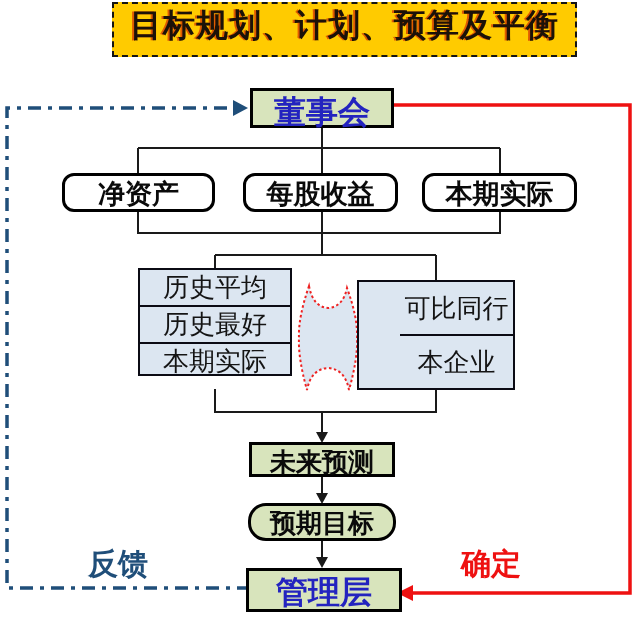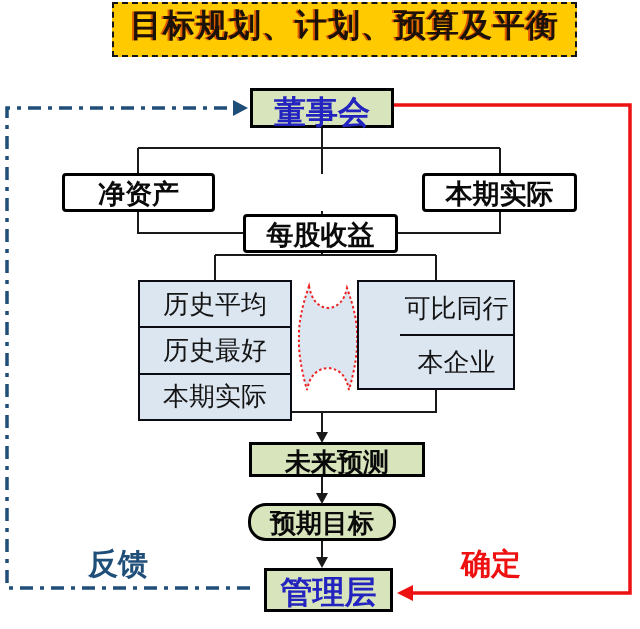--- a/index.html
+++ b/index.html
@@ -13,39 +13,39 @@
     left:112px;top:2px;width:465px;height:55px;
     background:#FFCB00;border:2px dashed #141414;
   }
   .banner .t{
     font-size:32px;font-weight:bold;color:#1c1208;letter-spacing:1px;
     text-shadow:-2px 0 0 rgba(196,0,0,0.55);white-space:nowrap;
   }
   .green{background:#D8E4BC;border:3px solid #000;}
   .blueText{color:#2323BF;font-weight:bold;font-size:32px;}
   .board{left:250px;top:88px;width:144px;height:40px;}
-  .mgmt{left:264px;top:568px;width:129px;height:44px;font-family:Liberation Serif, serif;}
+  .mgmt{left:246px;top:568px;width:156px;height:44px;font-family:Liberation Serif, serif;}
   .metric{
-    top:173px;height:39px;background:#fff;border:3px solid #000;border-radius:4px;
+    top:173px;height:39px;background:#fff;border:3px solid #000;border-radius:12px;
     font-weight:bold;font-size:27px;color:#0a0a0a;white-space:nowrap;
   }
   .m1{left:62px;width:153px;}
-  .m2{left:243px;width:155px;margin-top:41px;}
+  .m2{left:243px;width:155px;}
   .m3{left:422px;width:155px;}
   .tableBox{
     background:#DCE6F1;border:2.5px solid #0b0b14;flex-direction:column;
     font-family:"Liberation Serif",serif;font-size:26px;color:#141414;
     align-items:stretch;justify-content:stretch;padding:0;
   }
-  .histBox{left:138px;top:280px;width:154px;height:141px;}
+  .histBox{left:138px;top:268px;width:154px;height:108px;}
   .benchBox{left:357px;top:280px;width:158px;height:110px;padding-left:41px;}
   .row{flex:1;display:flex;align-items:center;justify-content:center;white-space:nowrap;}
   .row + .row{border-top:2.5px solid #0b0b14;}
   .stage{font-weight:bold;font-size:26px;color:#0a0a0a;white-space:nowrap;}
-  .forecast{left:249px;top:442px;width:176px;height:35px;}
+  .forecast{left:249px;top:442px;width:146px;height:35px;}
   .goal{left:248px;top:503px;width:148px;height:38px;border-radius:18px;}
   .edgeLabel{position:absolute;z-index:2;font-weight:bold;font-size:30px;white-space:nowrap;}
   .feedback{left:88px;top:544px;color:#1F4E79;}
   .determine{left:461px;top:544px;color:#EE1111;}
 </style>
 </head>
 <body>
 
 <div id="canvas">
 

